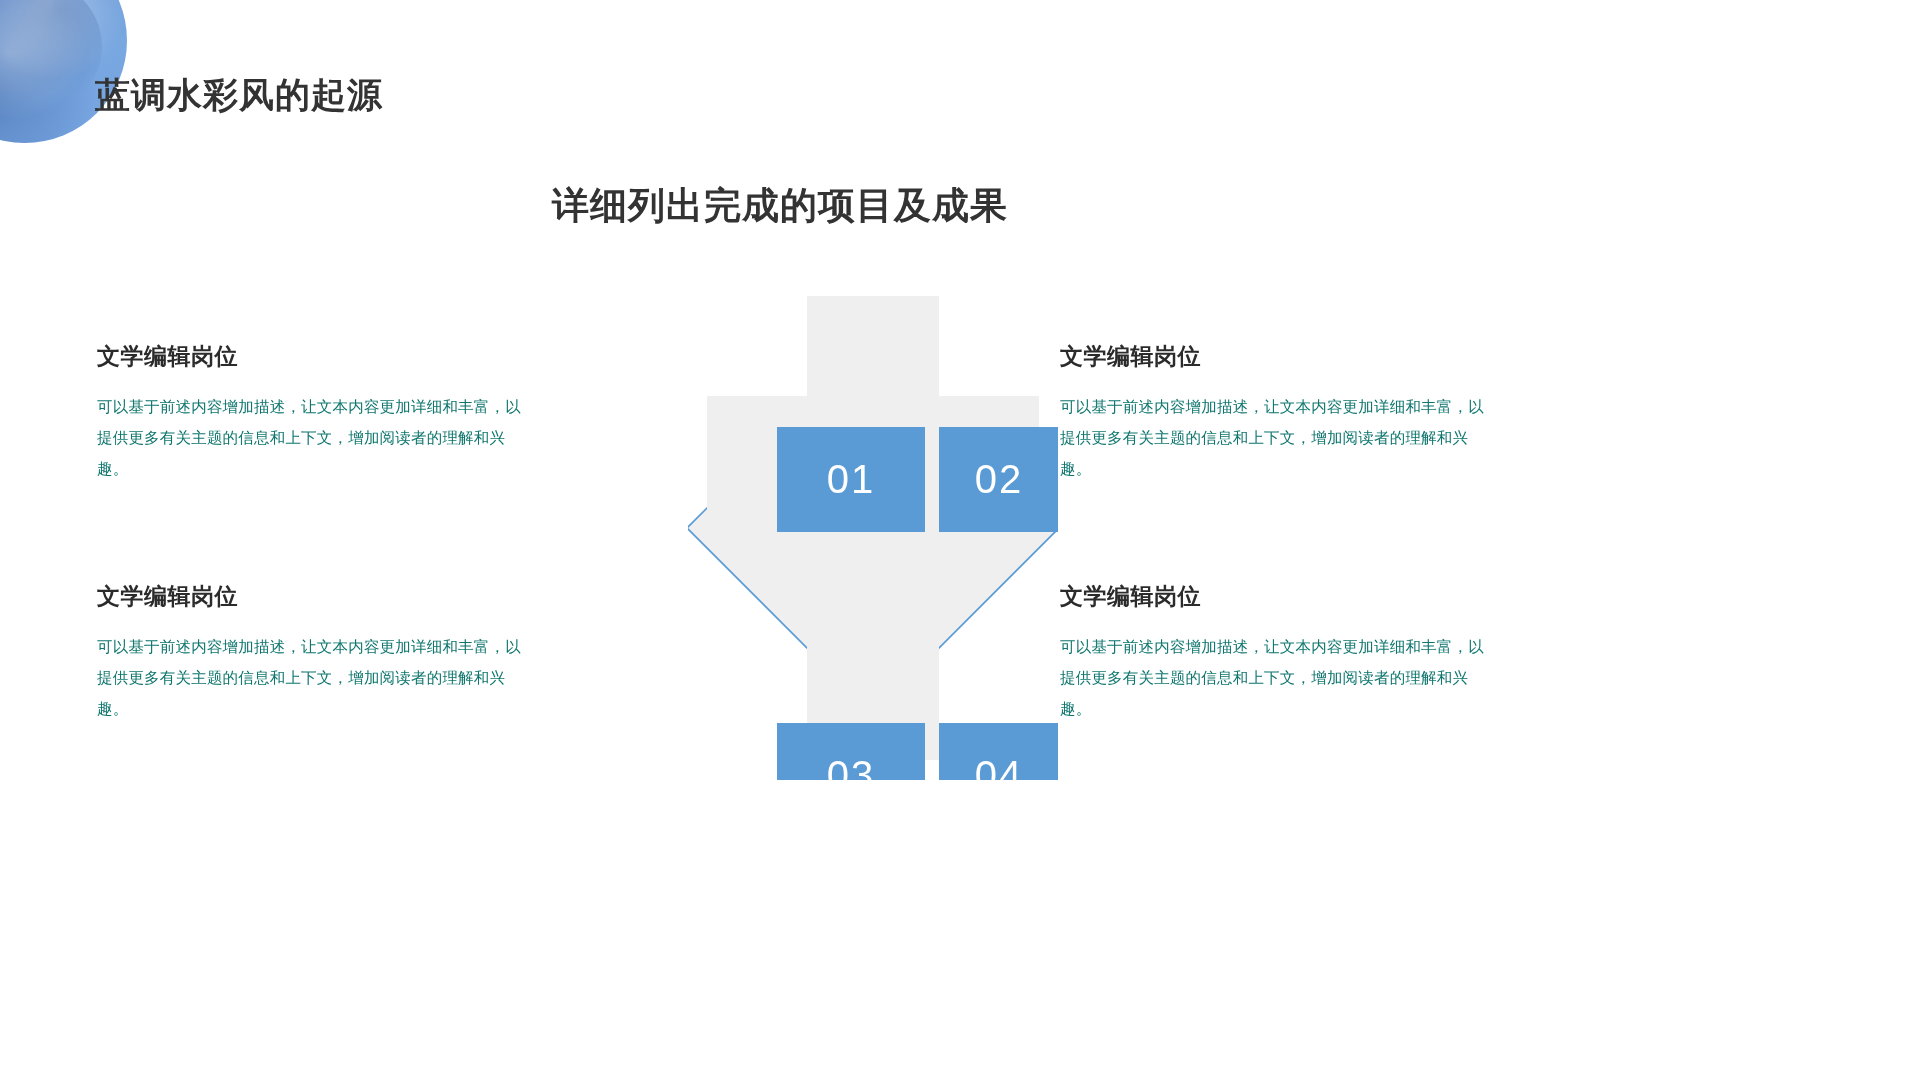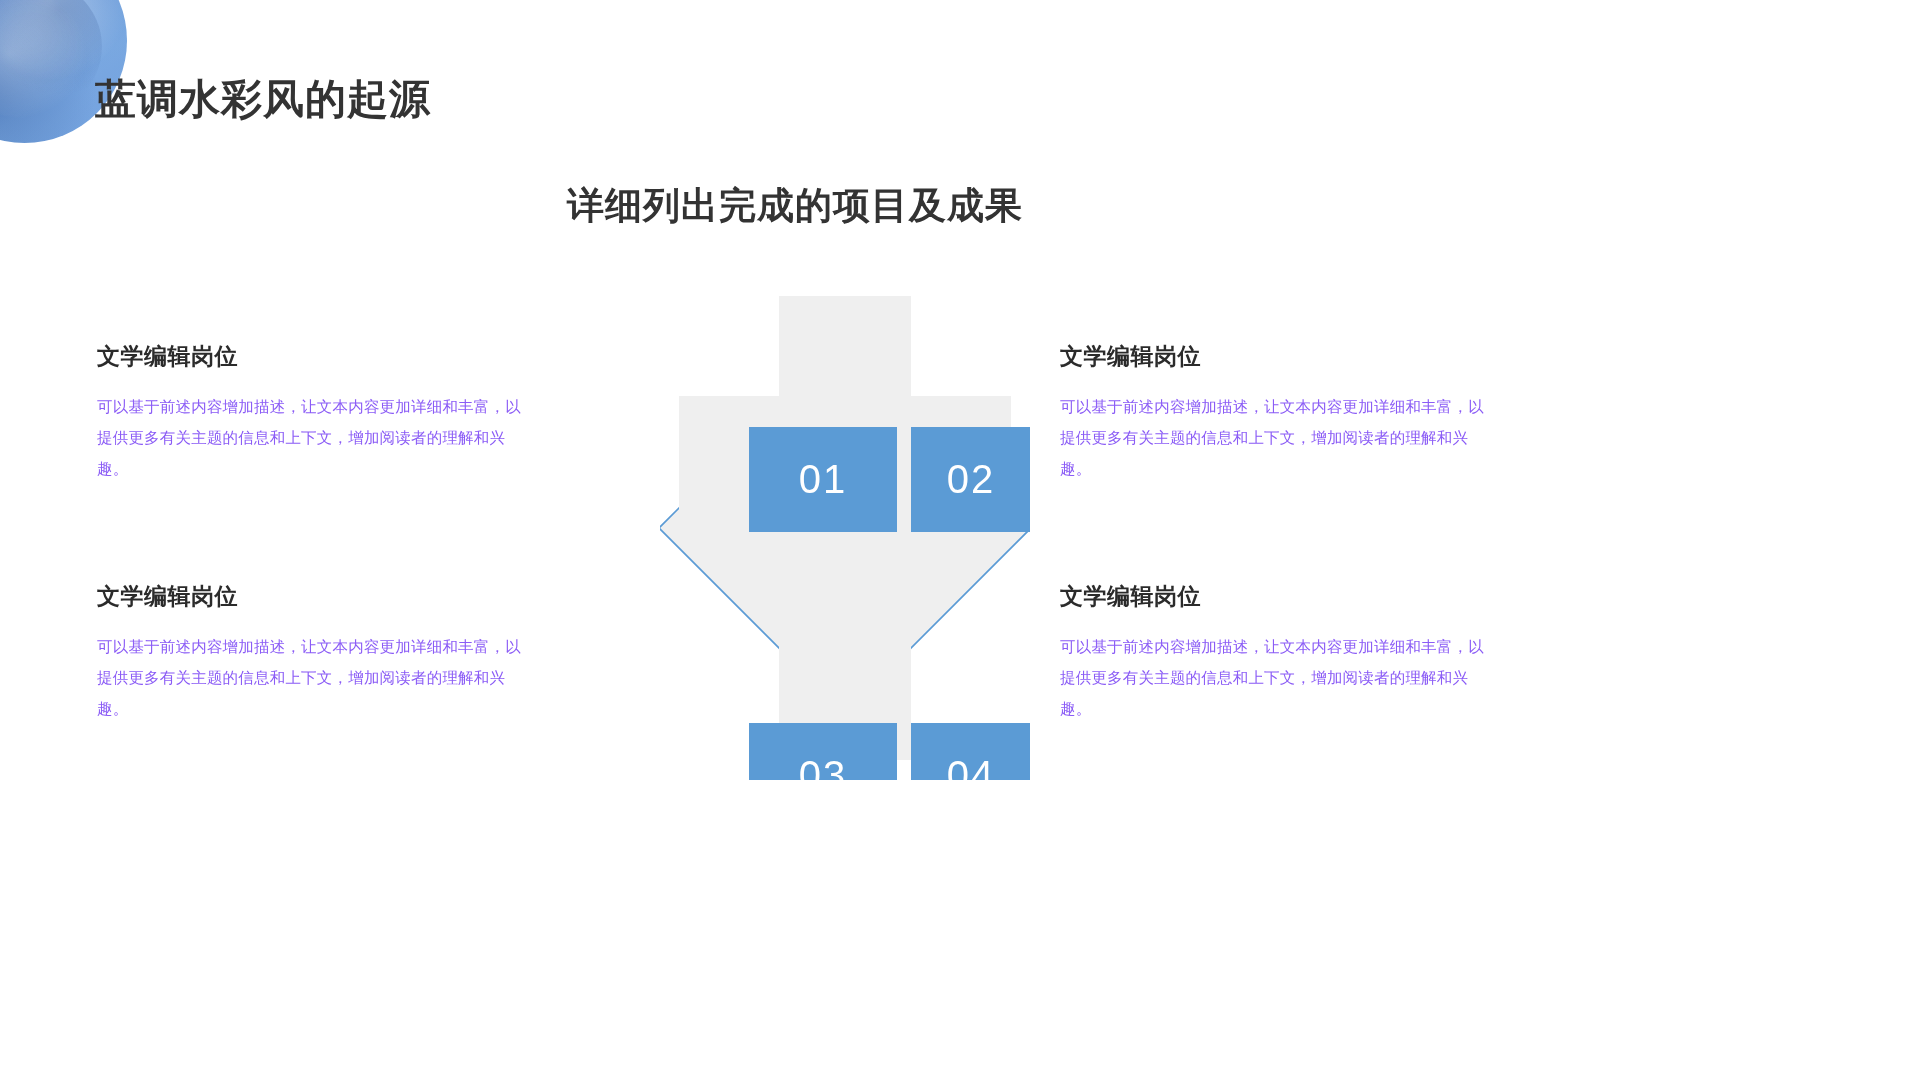--- a/index.html
+++ b/index.html
@@ -41,29 +41,29 @@
     background:
       radial-gradient(ellipse at 40% 55%, rgba(255,255,255,0.30) 0%, rgba(255,255,255,0) 60%),
       radial-gradient(ellipse at 72% 25%, rgba(41,76,140,0.30) 0%, rgba(41,76,140,0) 55%);
   }
 
   
   .page-title {
     position: absolute;
     left: 95px;
     top: 72px;
-    font-size: 41px;
+    font-size: 35px;
     font-weight: bold;
     color: #333333;
     letter-spacing: 1px;
     white-space: nowrap;
   }
   .section-headline {
     position: absolute;
-    left: 15px;
+    left: 0;
     top: 181px;
     width: 1560px;
     text-align: center;
     font-size: 37px;
     font-weight: bold;
     color: #333333;
     letter-spacing: 1px;
   }
 
   
@@ -79,31 +79,31 @@
   .block-heading {
     font-size: 23px;
     font-weight: bold;
     color: #2b2b2b;
     letter-spacing: 0.5px;
     margin: 8px 0 20px 0;
     line-height: 1.2;
   }
   .block-body {
     font-size: 15.5px;
-    color: #8b5cf6;
+    color: #0f766e;
     line-height: 2.0;
     margin: 0;
     letter-spacing: 0.2px;
     width: 425px;
   }
 
   
   .diagram {
     position: absolute;
-    left: 660px;
+    left: 688px;
     top: 280px;
     width: 370px;
     height: 500px;
   }
   .diagram svg { display: block; }
   .badge-label {
     font-family: "Liberation Sans", "DejaVu Sans", sans-serif;
     font-size: 40px;
     fill: #ffffff;
     letter-spacing: 2px;

